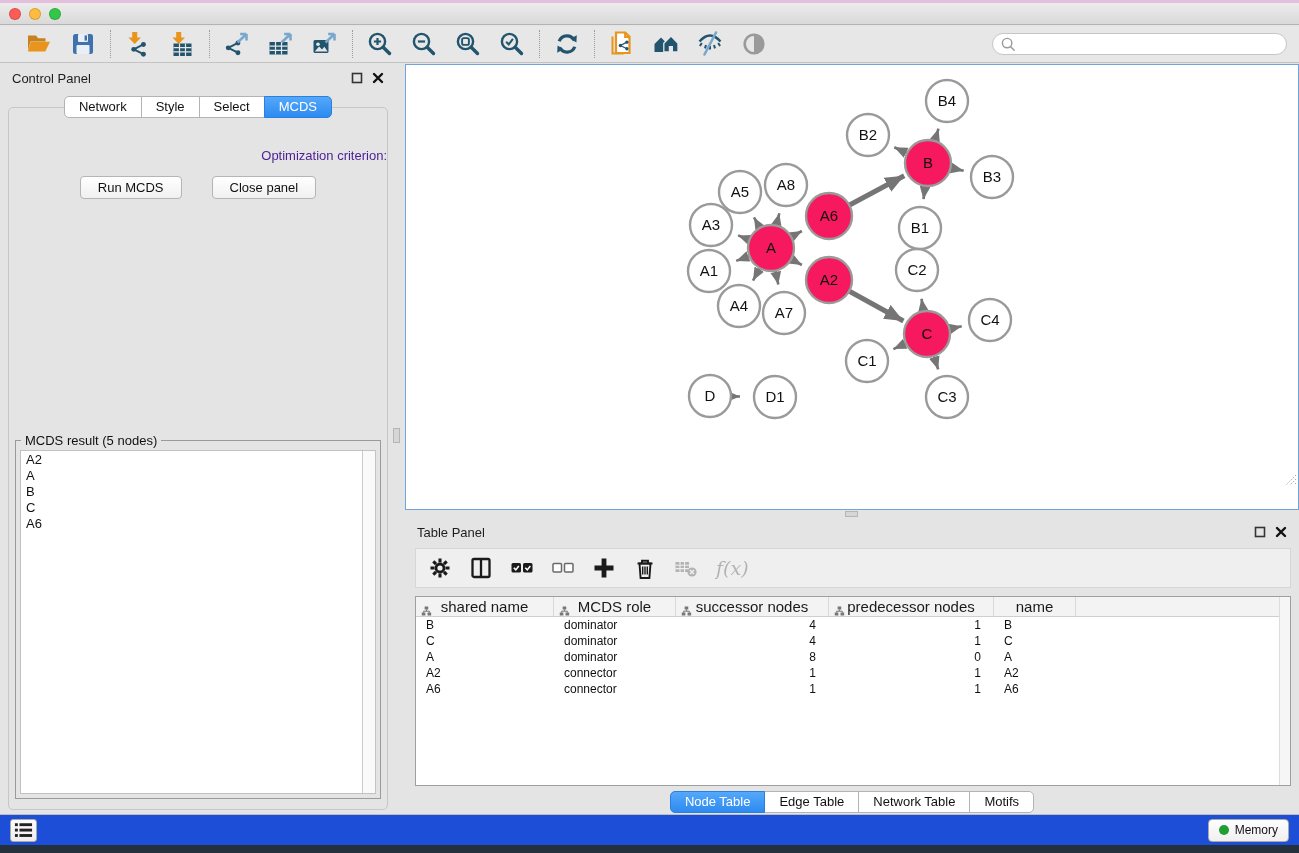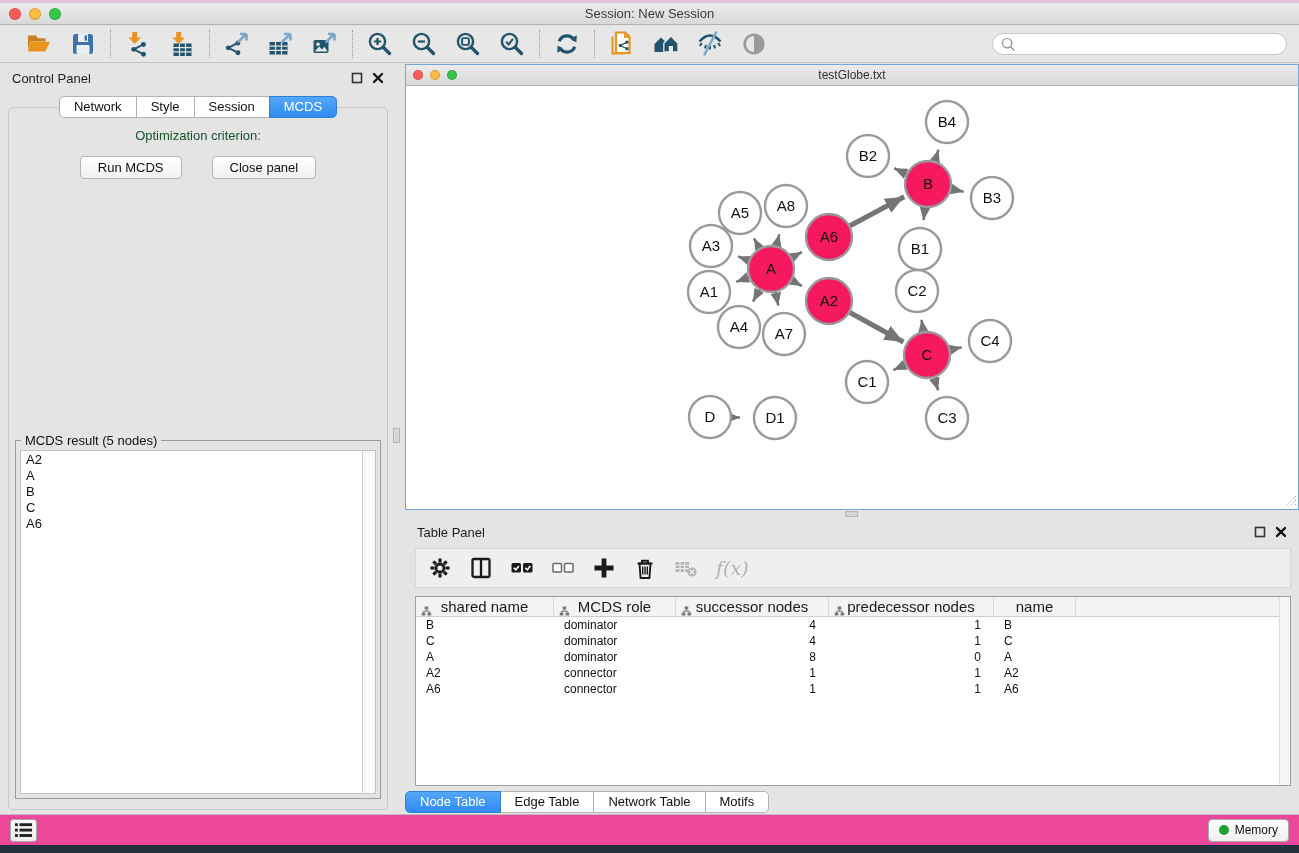--- a/index.html
+++ b/index.html
@@ -40,21 +40,21 @@
   .control-panel { position:absolute; left:4px; top:66px; width:388px; height:747px; }
   .control-panel .panel-header { padding:0 8px;gap:14px; }
   .cp-tabs { position:absolute; left:0; right:0; top:30px; display:flex; justify-content:center; z-index:2; }
   .seg-tab { height:22px; line-height:20px; padding:0 14px; font-size:13px; color:#111; background:#fff;
     border:1px solid #b3b3b3; margin-left:-1px; cursor:pointer; }
   .seg-tab:first-child { border-radius:5px 0 0 5px; margin-left:0; }
   .seg-tab:last-child { border-radius:0 5px 5px 0; }
   .seg-tab.active { background:linear-gradient(#55a8fa,#2e8af1); border-color:#2b7fdd; color:#fff; position:relative; z-index:1; }
   .cp-content { position:absolute; left:4px; right:4px; top:41px; bottom:3px; background:#e4e4e4;
     border:1px solid #c7c7c7; border-radius:5px; }
-  .opt-label { text-align:center; margin-top:20px; font-size:13px; color:#14532d; }
+  .opt-label { text-align:right; margin-top:40px; font-size:13px; color:#4c1d95; }
   .dd-row { display:flex; justify-content:center; margin-top:11px; }
   .dropdown { width:314px; height:23px; background:#fff; border:1px solid #b5b5b5; border-radius:4px;
     display:flex; align-items:center; cursor:pointer; position:relative; }
   .dropdown .dd-text { font-size:13px; color:#111; padding-left:9px; flex:1; white-space:nowrap; overflow:hidden; }
   .dd-stepper { width:18px; height:23px; margin-right:-1px; border-radius:0 4px 4px 0;
     background:linear-gradient(#66b1fb,#2f88f1); display:flex; flex-direction:column; align-items:center; justify-content:center; gap:2px; }
   .dd-stepper i { width:0; height:0; border-left:4px solid transparent; border-right:4px solid transparent; display:block; }
   .dd-up { border-bottom:5px solid #fff; }
   .dd-down { border-top:5px solid #fff; }
   .btn-row { display:flex; justify-content:center; gap:30px; margin-top:13px; }
@@ -95,24 +95,24 @@
   .tp-table { position:absolute; left:10px; right:8px; top:76px; bottom:27px; background:#fff; border:1px solid #9f9f9f; }
   .tbl-header { display:flex; height:20px; background:#f3f3f3; border-bottom:1px solid #cfcfcf; }
   .tbl-hcell { display:flex; align-items:center; border-right:1px solid #d8d8d8; font-size:15px; color:#1a1a1a; position:relative; }
   .tbl-hcell .hicon { position:absolute; left:5px; top:5px; }
   .tbl-hcell .hlabel { margin:0 auto; }
   .tbl-row { display:flex; height:16px; align-items:center; cursor:default; }
   .tbl-cell { font-size:12px; color:#111; overflow:hidden; white-space:nowrap; }
   .tbl-cell.left { text-align:left; padding-left:10px; }
   .tbl-cell.right { text-align:right; padding-right:13px; }
   .tbl-scroll { position:absolute; right:0; top:0; bottom:0; width:11px; background:#f6f6f6; border-left:1px solid #ddd; }
-  .tp-tabs { position:absolute; left:0; right:0; bottom:0; display:flex; }
-
-  
-  .statusbar { position:absolute; left:0; top:814px; right:0; height:31px; background:#ec4899;
+  .tp-tabs { position:absolute; left:0; right:0; bottom:0; display:flex; justify-content:center; }
+
+  
+  .statusbar { position:absolute; left:0; top:814px; right:0; height:31px; background:#1d4ed8;
     border-top:1px solid #bdbdbd; display:flex; align-items:center; padding:0 10px; }
   .list-btn { width:27px; height:23px; background:linear-gradient(#fdfdfd,#ededed); border:1px solid #a9a9a9;
     border-radius:3px; display:flex; align-items:center; justify-content:center; cursor:pointer; }
   .memory-btn { margin-left:auto; height:23px; background:linear-gradient(#fdfdfd,#f0f0f0); border:1px solid #a9a9a9;
     border-radius:4px; display:flex; align-items:center; gap:6px; padding:0 10px; cursor:pointer; }
   .memory-dot { width:10px; height:10px; border-radius:50%; }
   .memory-label { font-size:12px; color:#111; }
 
   svg text.node-label { font-family:"Liberation Sans", sans-serif; }
 </style>
@@ -121,21 +121,20 @@
 
 <div class="screen">
   <div class="desktop-top"></div>
 
   <div class="titlebar">
     <div class="traffic">
       <span class="tl" id="tlRed" style="background: rgb(252, 91, 87);"></span>
       <span class="tl" id="tlYellow" style="background: rgb(253, 188, 64);"></span>
       <span class="tl" id="tlGreen" style="background: rgb(51, 199, 72);"></span>
     </div>
-    <div class="win-title">Session: New Session</div>
   </div>
 
   <div class="toolbar">
     <div id="toolbarGroups" style="display:flex;align-items:center;">
         <div class="tb-group">
           <span class="tb-btn">
             <svg viewBox="0 0 26 26">
               <path d="M2 4.5h8l2 2.8h7.5v3.2H4.6L2 19z" fill="#c8811f"></path>
               <path d="M4.8 10.8H24l-4.7 9.7H1.8z" fill="#E8941D"></path>
             </svg>
@@ -300,21 +299,21 @@
         <span class="ph-icon" id="cpClose">
             <svg viewBox="0 0 12 12" width="12" height="12">
               <path d="M2 2l8 8M10 2l-8 8" stroke="#111" stroke-width="2.4" stroke-linecap="round"></path>
             </svg>
           </span>
       </span>
     </div>
     <div class="cp-tabs" id="cpTabs">
         <span class="seg-tab">Network</span>
         <span class="seg-tab">Style</span>
-        <span class="seg-tab">Session</span>
+        <span class="seg-tab">Select</span>
         <span class="seg-tab active">MCDS</span>
       </div>
     <div class="cp-content">
       <div class="opt-label">Optimization criterion:</div>
       <div class="btn-row">
         <button class="push-btn">Run MCDS</button>
         <button class="push-btn">Close panel</button>
       </div>
       <div class="groupbox">
         <span class="groupbox-title">MCDS result (5 nodes)</span>
@@ -326,28 +325,20 @@
               <div class="result-item">C</div>
               <div class="result-item">A6</div>
             </div>
           <div class="v-scroll-track"></div>
         </div>
       </div>
     </div>
   </div>
 
   <div class="network-window">
-    <div class="net-titlebar">
-      <div class="traffic">
-        <span class="tl nw" style="background: rgb(252, 91, 87);"></span>
-        <span class="tl nw2" style="background: rgb(253, 188, 64);"></span>
-        <span class="tl nw3" style="background: rgb(51, 199, 72);"></span>
-      </div>
-      <div class="net-title">testGlobe.txt</div>
-    </div>
     <div class="net-canvas">
       <svg id="graphSvg" width="892" height="422" viewBox="0 0 892 422">
           <defs>
     <marker id="arw" markerUnits="userSpaceOnUse" markerWidth="13" markerHeight="11" refX="12" refY="5" viewBox="0 0 12 10" orient="auto">
               <path d="M0 0L12 5L0 10z" fill="#757575"></path>
             </marker>
     <marker id="arwB" markerUnits="userSpaceOnUse" markerWidth="19" markerHeight="16" refX="12" refY="5" viewBox="0 0 12 10" orient="auto">
               <path d="M0 0L12 5L0 10z" fill="#757575"></path>
             </marker>
   </defs>

